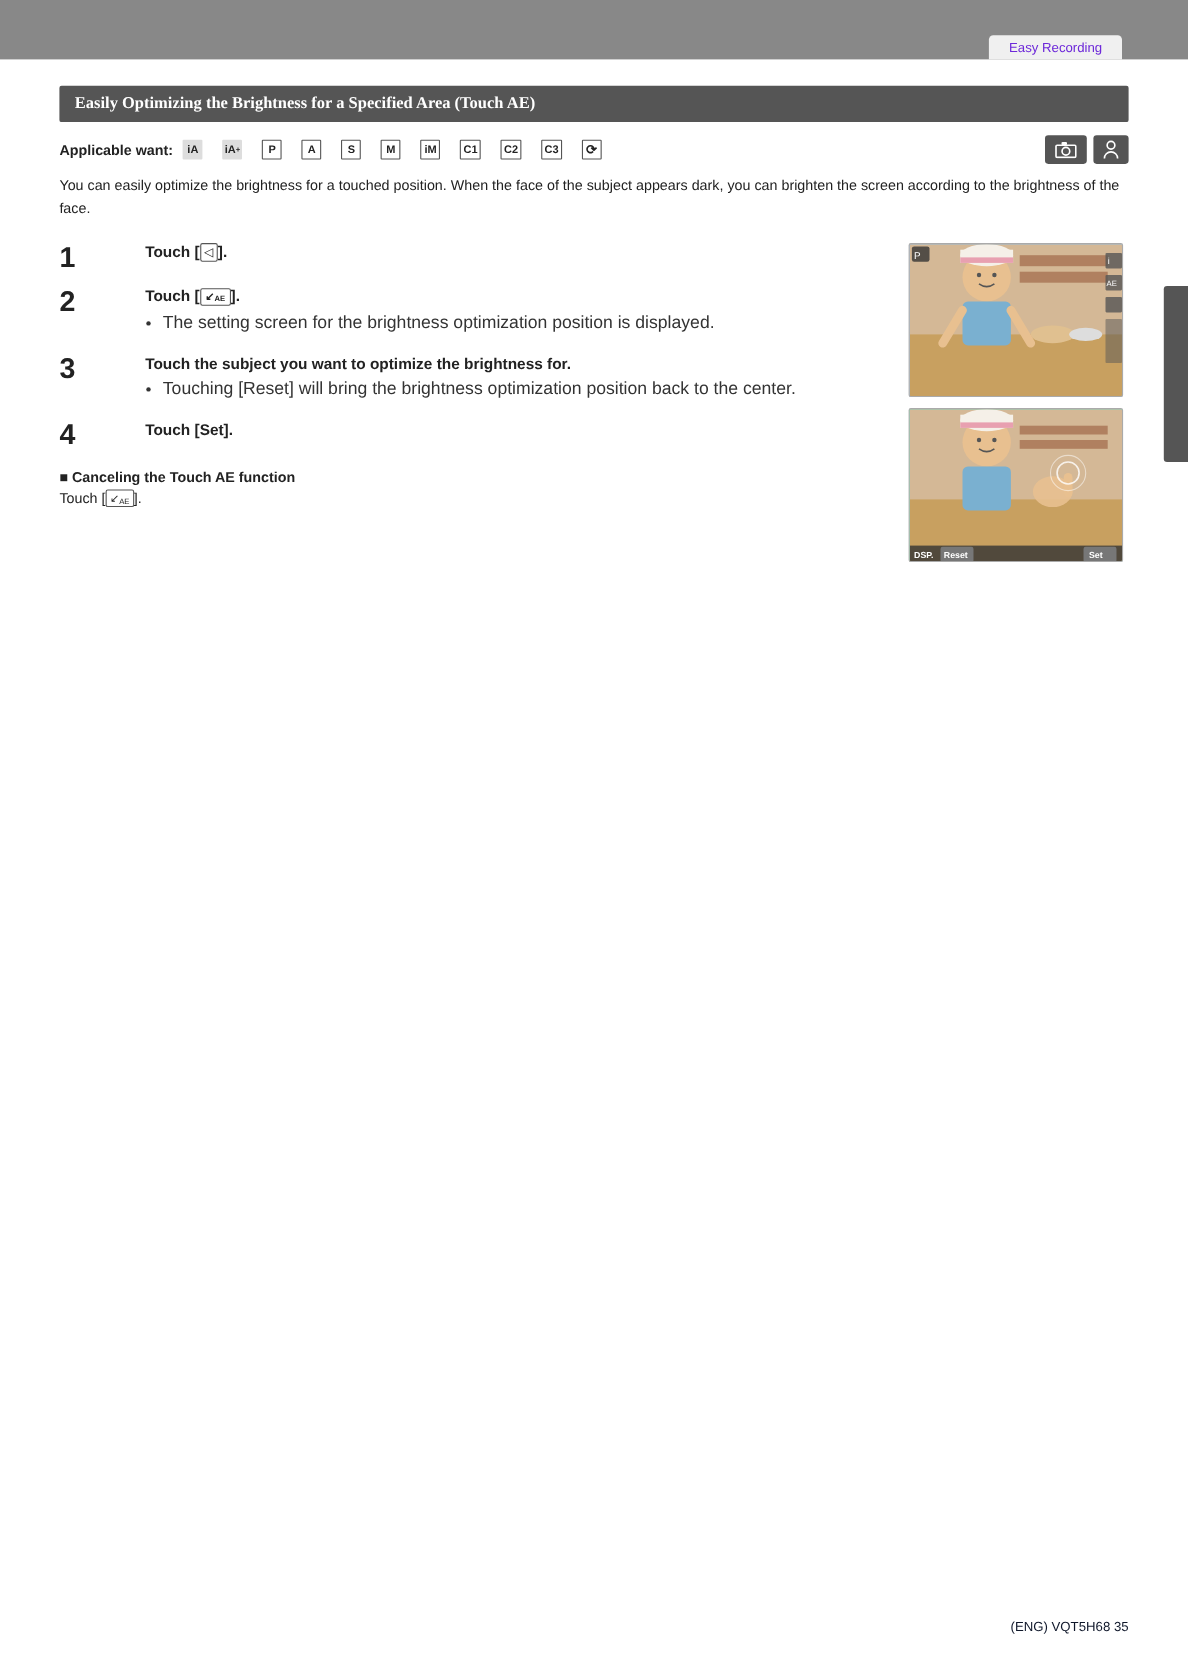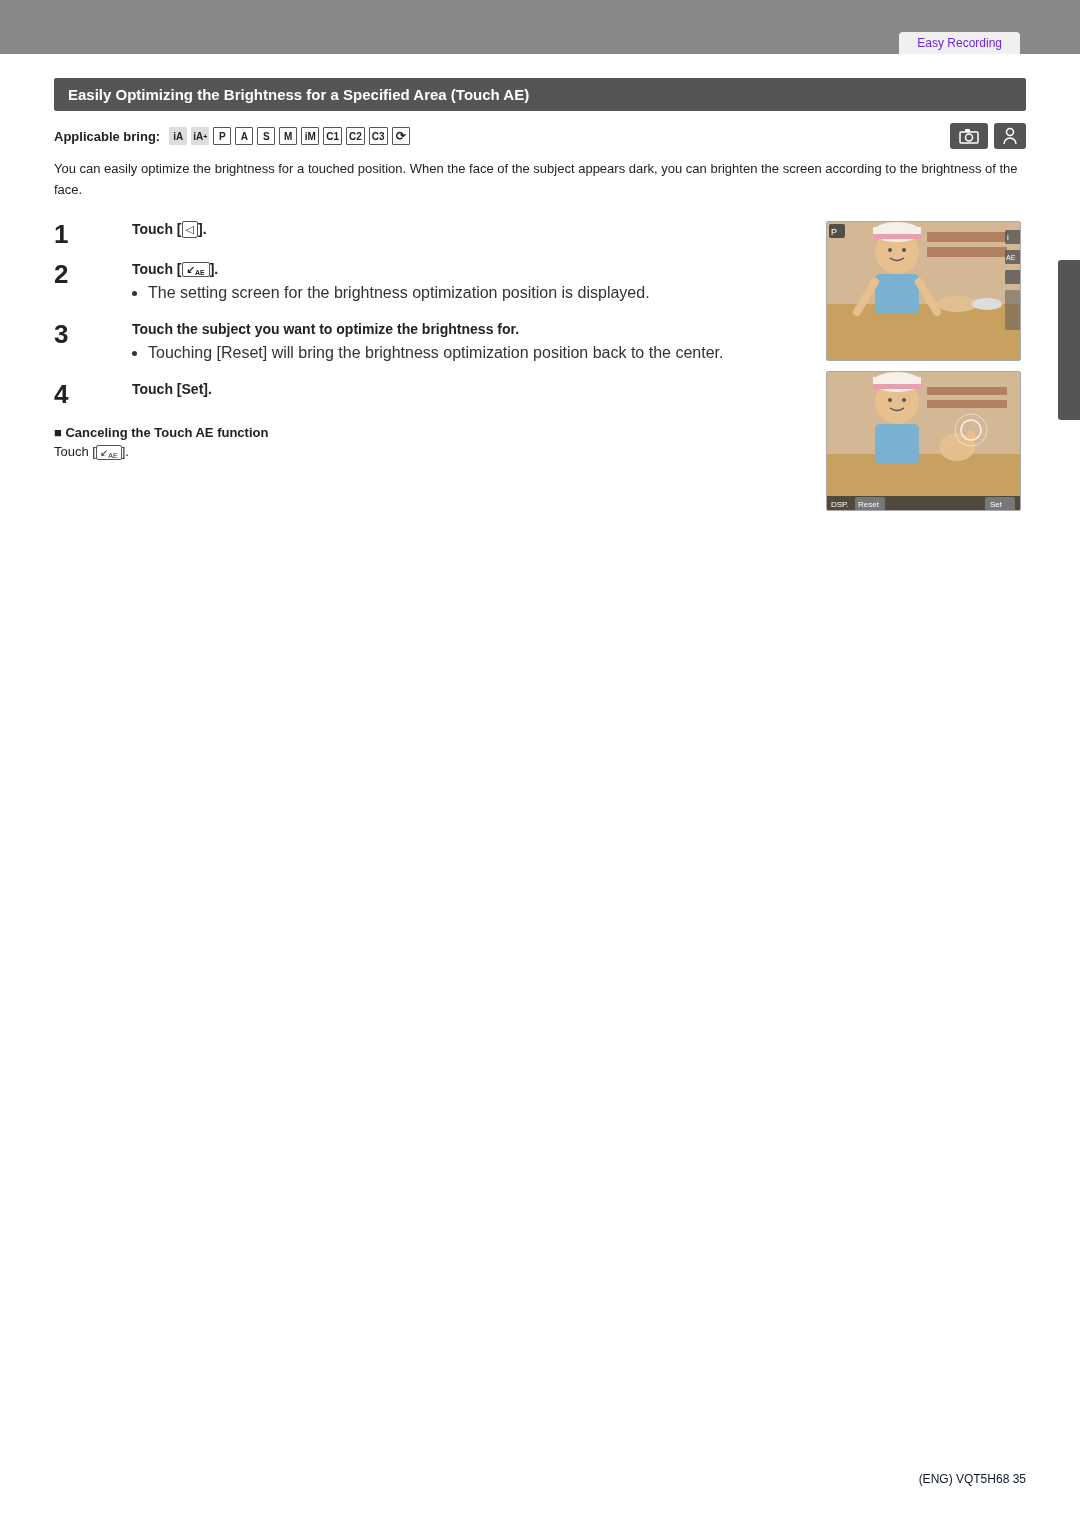--- a/index.html
+++ b/index.html
@@ -49,37 +49,38 @@
 
     
     .title-bar {
       background: #555;
       color: #fff;
       font-size: 15px;
       font-weight: bold;
       padding: 8px 14px;
       margin-bottom: 12px;
       border-radius: 2px;
+      font-family: Liberation Serif, serif;
     }
 
     
     .applicable-modes {
       display: flex;
       align-items: center;
       margin-bottom: 10px;
       font-size: 13px;
       gap: 8px;
     }
     .modes-label {
       font-weight: bold;
     }
     .mode-icons {
       display: flex;
       align-items: center;
-      gap: 2px;
+      gap: 16px;
     }
     .mode-icons-right {
       display: flex;
       align-items: center;
       gap: 6px;
       margin-left: auto;
     }
     .camera-icon-box {
       width: 38px; height: 26px;
       background: #555;
@@ -236,20 +237,21 @@
     }
 
     
     .preview-top {
       background: #b0c4de;
       position: relative;
     }
     .preview-bottom {
       background: #86efac;
       position: relative;
+      font-weight: bold;
     }
 
     
     .mi {
       display: inline-flex;
       align-items: center;
       justify-content: center;
       min-width: 18px;
       height: 18px;
       font-size: 10px;
@@ -277,21 +279,21 @@
 
   <div class="sidebar-tab"></div>
 
   <div class="main-content">
 
     <div class="title-bar">
       <span>Easily Optimizing the Brightness for a Specified Area (Touch AE)</span>
     </div>
 
     <div class="applicable-modes">
-      <span class="modes-label">Applicable bring:</span>
+      <span class="modes-label">Applicable want:</span>
       <div class="mode-icons">
         <span class="mi has-bg no-border">iA</span>
         <span class="mi has-bg no-border">iA<sup style="font-size:7px">+</sup></span>
         <span class="mi">P</span>
         <span class="mi">A</span>
         <span class="mi">S</span>
         <span class="mi">M</span>
         <span class="mi">iM</span>
         <span class="mi">C1</span>
         <span class="mi">C2</span>

